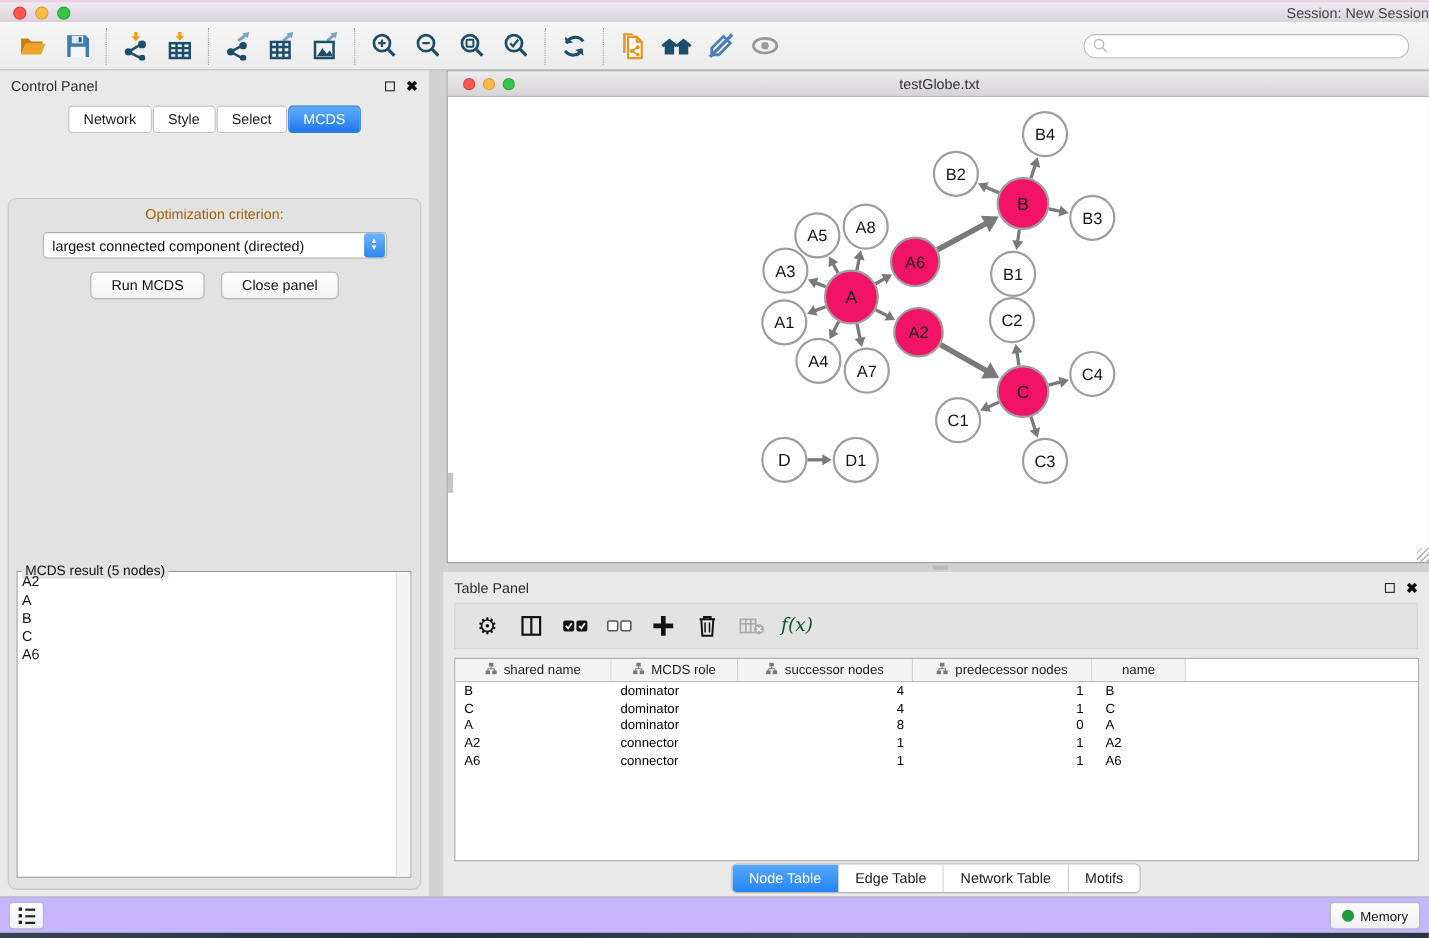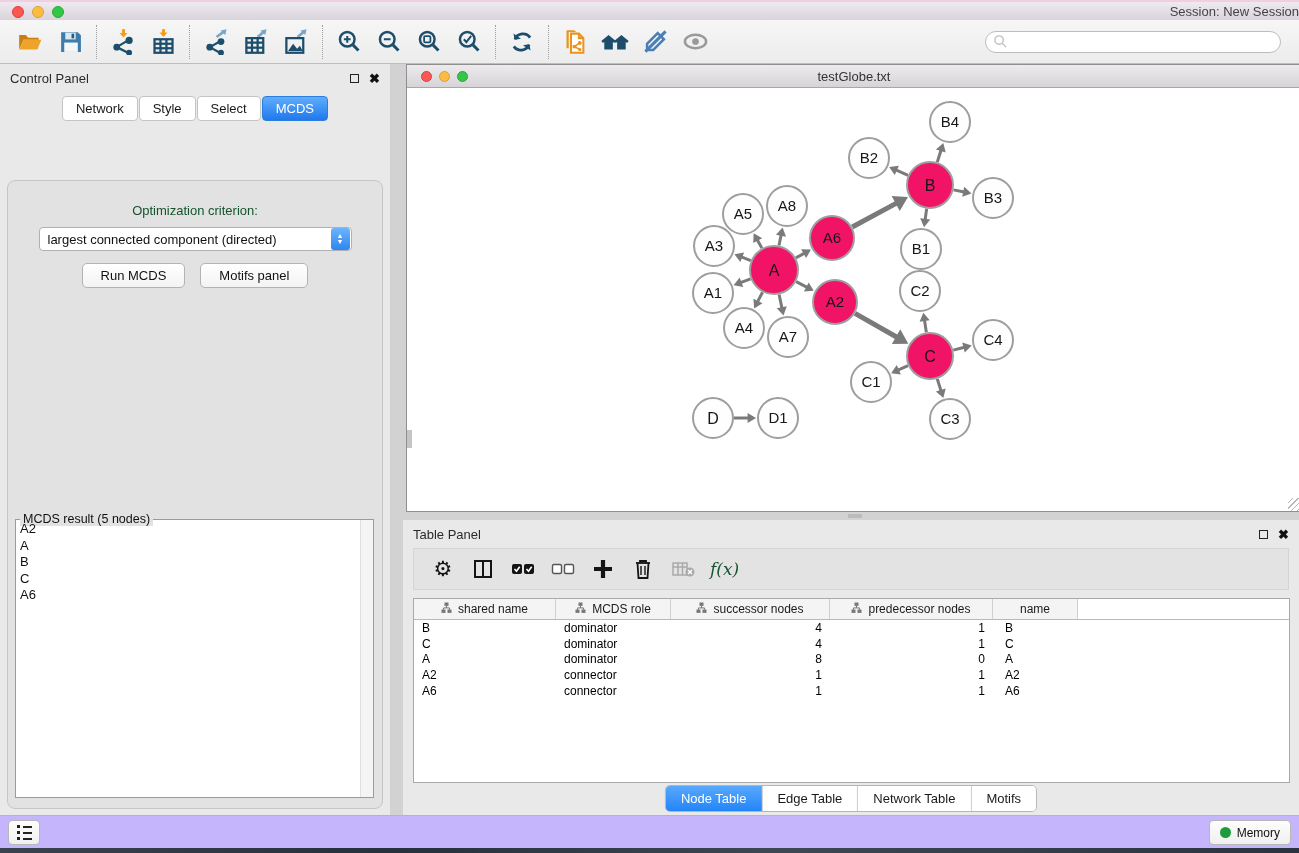--- a/index.html
+++ b/index.html
@@ -34,21 +34,21 @@
   .panel-title { font-size:13px; color:#2b2b2b; }
   .panel-controls { margin-left:auto; display:flex; gap:10px; align-items:center; }
   .float-box { width:9px; height:9px; border:1.5px solid #222; display:inline-block; }
   .close-x { font-size:13px; font-weight:bold; color:#111; line-height:1; }
   .cp-tabs { display:flex; justify-content:center; gap:1px; position:relative; z-index:2; margin-top:4px; }
   .cp-tab { font-size:13px; color:#1a1a1a; background:#fff; border:1px solid #c4c4c4; border-radius:4px;
     padding:4px 13px; }
   .cp-tab.selected { background:linear-gradient(#5fadfb,#2079ec); color:#fff; border-color:#2b7de0; }
   .cp-body { position:absolute; left:7px; right:7px; top:116px; bottom:6px;
     background:#e2e2e2; border:1px solid #c6c6c6; border-radius:8px; }
-  .opt-label { text-align:center; font-size:13px; color:#14532d; margin-top:22px; }
+  .opt-label { text-align:center; font-size:13px; color:#a16207; margin-top:6px; }
   .combo { width:313px; height:24px; margin:9px auto 0; background:#fff; border:1px solid #b0b0b0;
     border-radius:4px; display:flex; align-items:center; position:relative; }
   .combo-text { font-size:13px; color:#111; padding-left:8px; flex:1; white-space:nowrap; overflow:hidden; }
   .combo-stepper { width:19px; height:22px; margin-right:1px; border-radius:3px;
     background:linear-gradient(#6cb4fd,#2e86f0); display:flex; flex-direction:column;
     align-items:center; justify-content:center; color:#fff; }
   .combo-stepper span { font-size:7px; line-height:6px; }
   .btn-row { display:flex; justify-content:center; gap:15px; margin-top:12px; }
   .push-btn { background:linear-gradient(#ffffff,#f3f3f3); border:1px solid #b3b3b3; border-radius:5px;
     font-size:13px; color:#111; padding:4px 18px; font-family:"Liberation Sans",sans-serif; }
@@ -305,21 +305,21 @@
     <div class="opt-label">Optimization criterion:</div>
     <div class="combo">
       <span class="combo-text">largest connected component (directed)</span>
       <span class="combo-stepper">
           <span>▲</span>
           <span>▼</span>
         </span>
     </div>
     <div class="btn-row">
       <button class="push-btn">Run MCDS</button>
-      <button class="push-btn">Motifs panel</button>
+      <button class="push-btn">Close panel</button>
     </div>
     <div class="result-group">
       <span class="result-legend">MCDS result (5 nodes)</span>
       <div class="result-list" id="mcds-list">
           <div class="result-item">A2</div>
           <div class="result-item">A</div>
           <div class="result-item">B</div>
           <div class="result-item">C</div>
           <div class="result-item">A6</div>
         </div>

